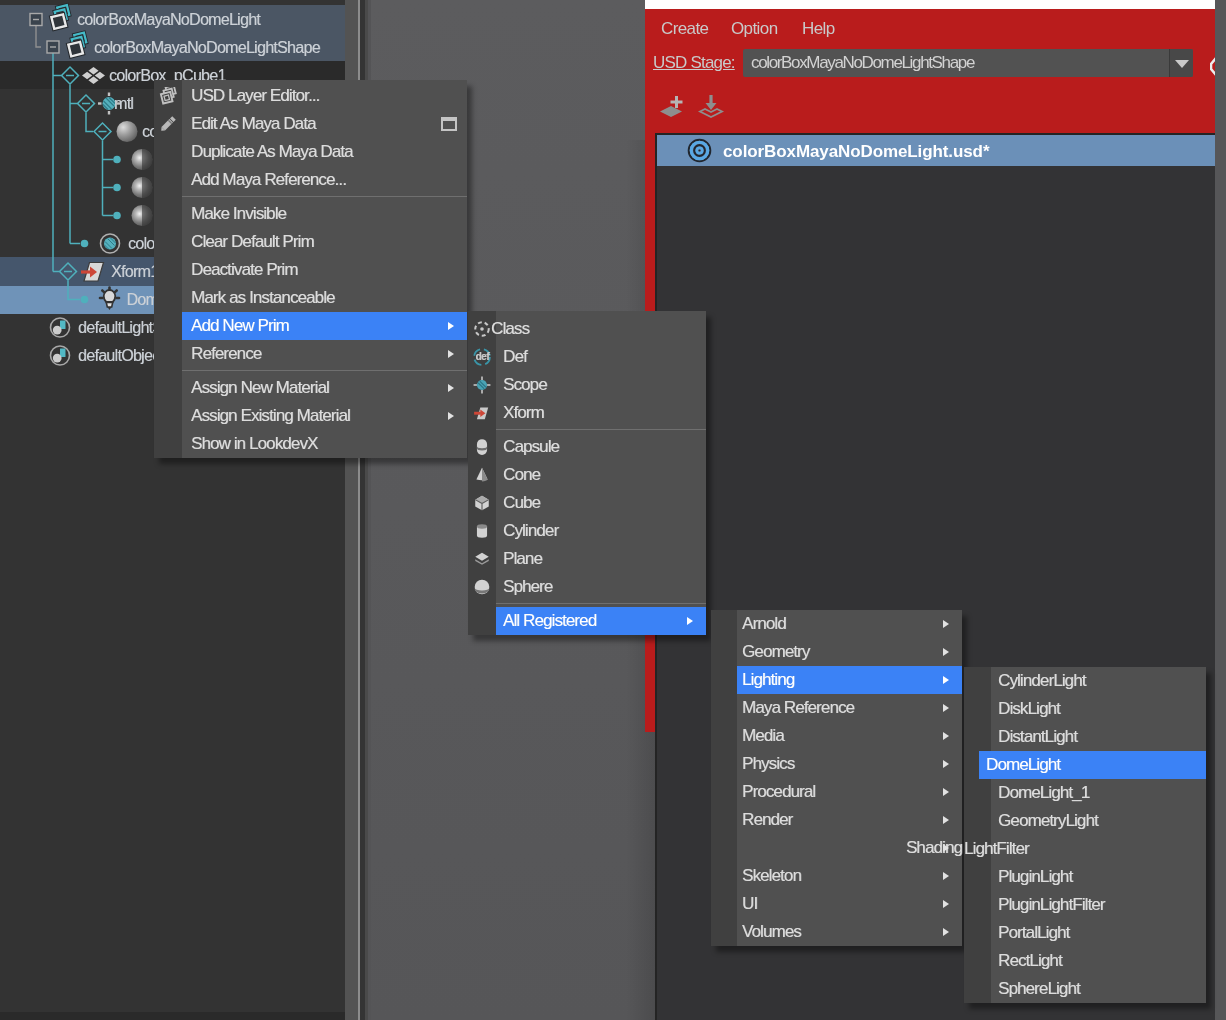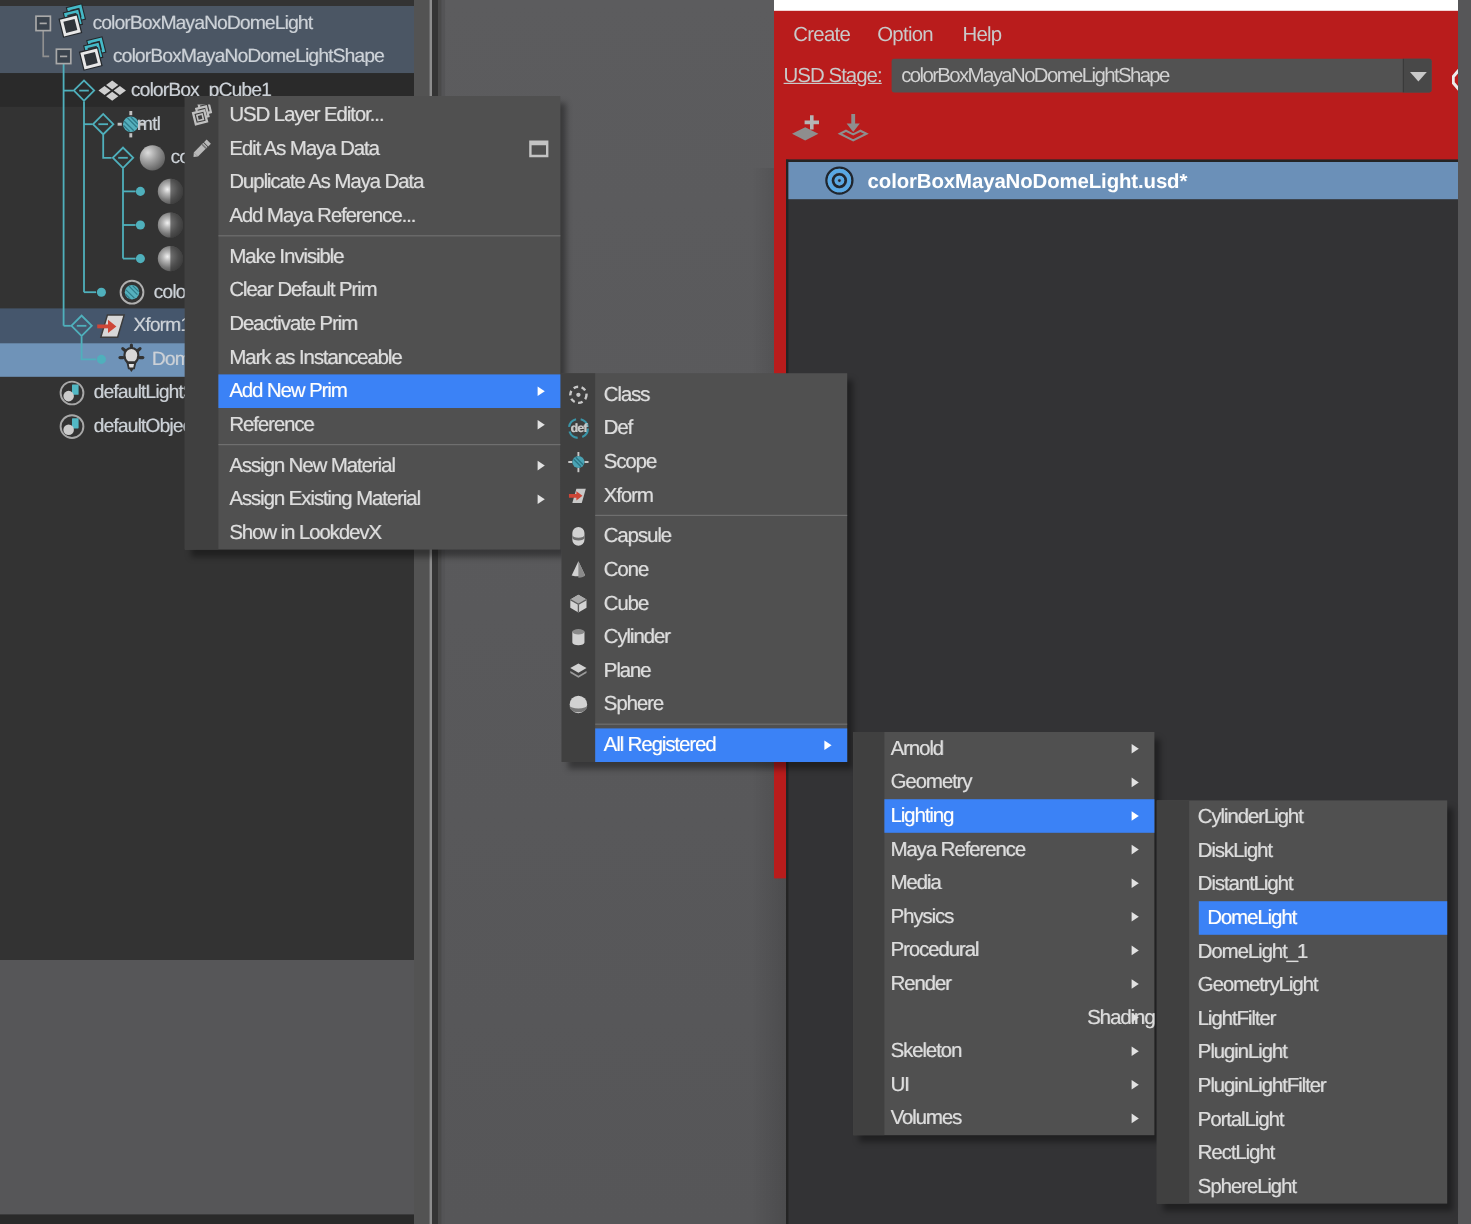--- a/index.html
+++ b/index.html
@@ -2,21 +2,21 @@
 <html><head>
 <meta charset="utf-8">
 <style>
 * { margin:0; padding:0; box-sizing:border-box; }
 html,body { width:1226px; height:1020px; overflow:hidden; background:#565658; }
 body { font-family:"Liberation Sans", sans-serif; }
 #stage { position:absolute; left:0; top:0; width:1226px; height:1020px; overflow:hidden; }
 .abs { position:absolute; }
 
 
-#outliner { left:0; top:0; width:345px; height:800px; background:#333333; }
+#outliner { left:0; top:0; width:345px; height:1020px; background:#333333; }
 #splitter { left:345px; top:0; width:26px; height:1020px; }
 #central { left:371px; top:0; width:285px; height:1020px; background:linear-gradient(#5c5c5e,#565658); }
 #rightpanel { left:645px; top:0; width:570px; height:732px; background:#b91c1c; }
 .tlabel { position:absolute; font-size:16px; letter-spacing:-0.7px; color:#ccd1d7; line-height:28px; white-space:nowrap; text-shadow:0.5px 0 0 rgba(200,205,210,0.5); }
 
 
 .menu { position:absolute; background:#505050; box-shadow:5px 6px 5px rgba(0,0,0,0.38); padding:2px 0 0; font-size:17px; letter-spacing:-0.9px; color:#dcdcdc; }
 .menu .gut { position:absolute; left:0; top:0; bottom:0; width:28px; background:#404040; }
 .mi { position:relative; height:28px; line-height:28px; white-space:nowrap; text-shadow:0.5px 0 0 rgba(225,225,225,0.55); }
 .mi.hl { background:#3b82f6; color:#ffffff; }
@@ -286,21 +286,21 @@
     <div class="mi hl ar" style="margin-left:28px;padding-left:9px;">Add New Prim</div>
     <div class="mi ar" style="padding-left:37px;">Reference</div>
     <div class="sep"></div>
     <div class="mi ar" style="padding-left:37px;">Assign New Material</div>
     <div class="mi ar" style="padding-left:37px;">Assign Existing Material</div>
     <div class="mi" style="padding-left:37px;">Show in LookdevX</div>
   </div>
 
   <div class="menu" id="menu2" style="left:468px;top:311px;width:238px;padding-top:4px;">
     <div class="gut"></div>
-    <div class="mi" style="padding-left:35px;">Class
+    <div class="mi" style="padding-left:23px;">Class
       <svg class="micon" viewBox="0 0 16 16">
         <circle cx="8" cy="8" r="6" fill="none" stroke="#c8c8c8" stroke-width="1.8" stroke-dasharray="3.5 2.6"></circle>
         <circle cx="8" cy="8" r="1.6" fill="#c8c8c8"></circle>
       </svg>
     </div>
     <div class="mi" style="padding-left:35px;">Def
       <svg class="micon" viewBox="0 0 16 16">
         <circle cx="8" cy="8" r="7" fill="#3e3e3e" stroke="#3a95a8" stroke-width="1.6" stroke-dasharray="8 3.5"></circle>
         <text x="8.2" y="11" font-size="9" fill="#c8c8c8" text-anchor="middle" font-family="Liberation Sans, sans-serif" font-weight="bold" letter-spacing="-0.5">def</text>
       </svg>
@@ -387,23 +387,23 @@
     <div class="mi ar" style="padding-left:31px;">Skeleton</div>
     <div class="mi ar" style="padding-left:31px;">UI</div>
     <div class="mi ar" style="padding-left:31px;">Volumes</div>
   </div>
 
   <div class="menu" id="menu4" style="left:964px;top:667px;width:242px;padding:0;">
     <div class="gut" style="width:27px;"></div>
     <div class="mi" style="padding-left:34px;">CylinderLight</div>
     <div class="mi" style="padding-left:34px;">DiskLight</div>
     <div class="mi" style="padding-left:34px;">DistantLight</div>
-    <div class="mi hl" style="margin-left:35px;padding-left:7px;">DomeLight</div>
+    <div class="mi hl" style="margin-left:15px;padding-left:7px;">DomeLight</div>
     <div class="mi" style="padding-left:34px;">DomeLight_1</div>
     <div class="mi" style="padding-left:34px;">GeometryLight</div>
-    <div class="mi" style="padding-left:34px;">LightFilter</div>
+    <div class="mi" style="">LightFilter</div>
     <div class="mi" style="padding-left:34px;">PluginLight</div>
     <div class="mi" style="padding-left:34px;">PluginLightFilter</div>
     <div class="mi" style="padding-left:34px;">PortalLight</div>
     <div class="mi" style="padding-left:34px;">RectLight</div>
     <div class="mi" style="padding-left:34px;">SphereLight</div>
   </div>
 </div>
 
 </body></html>

